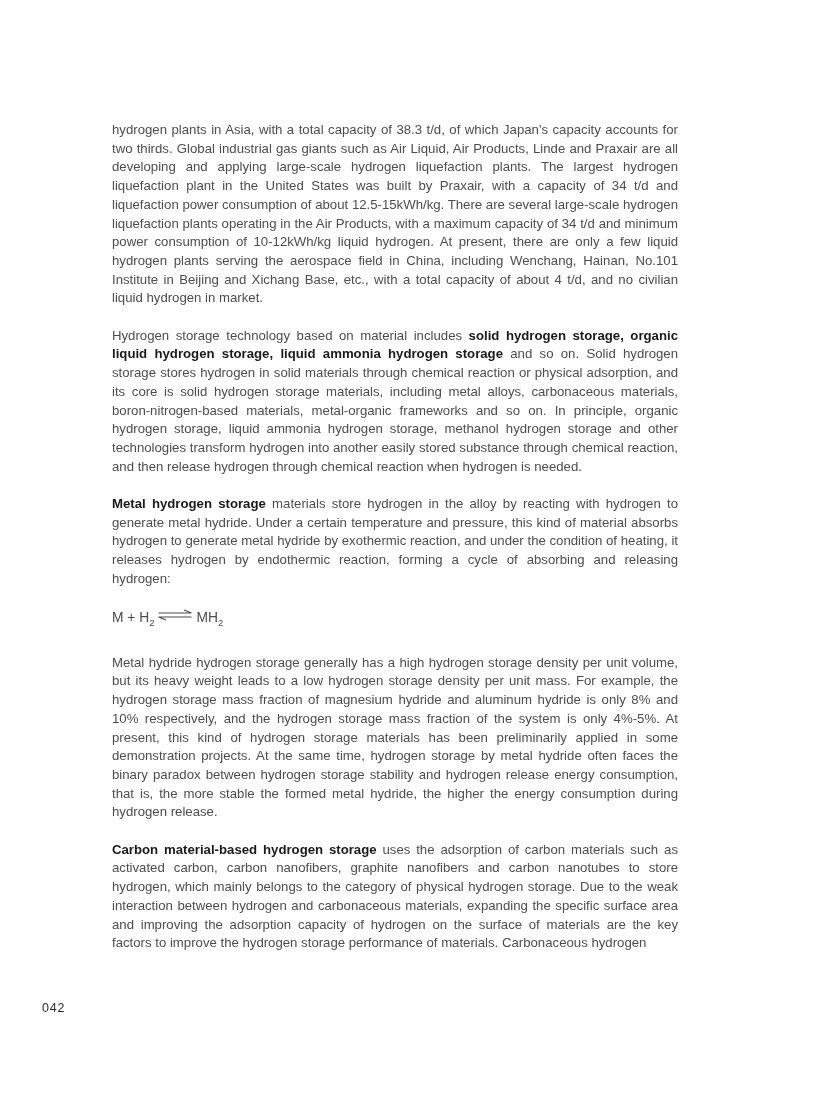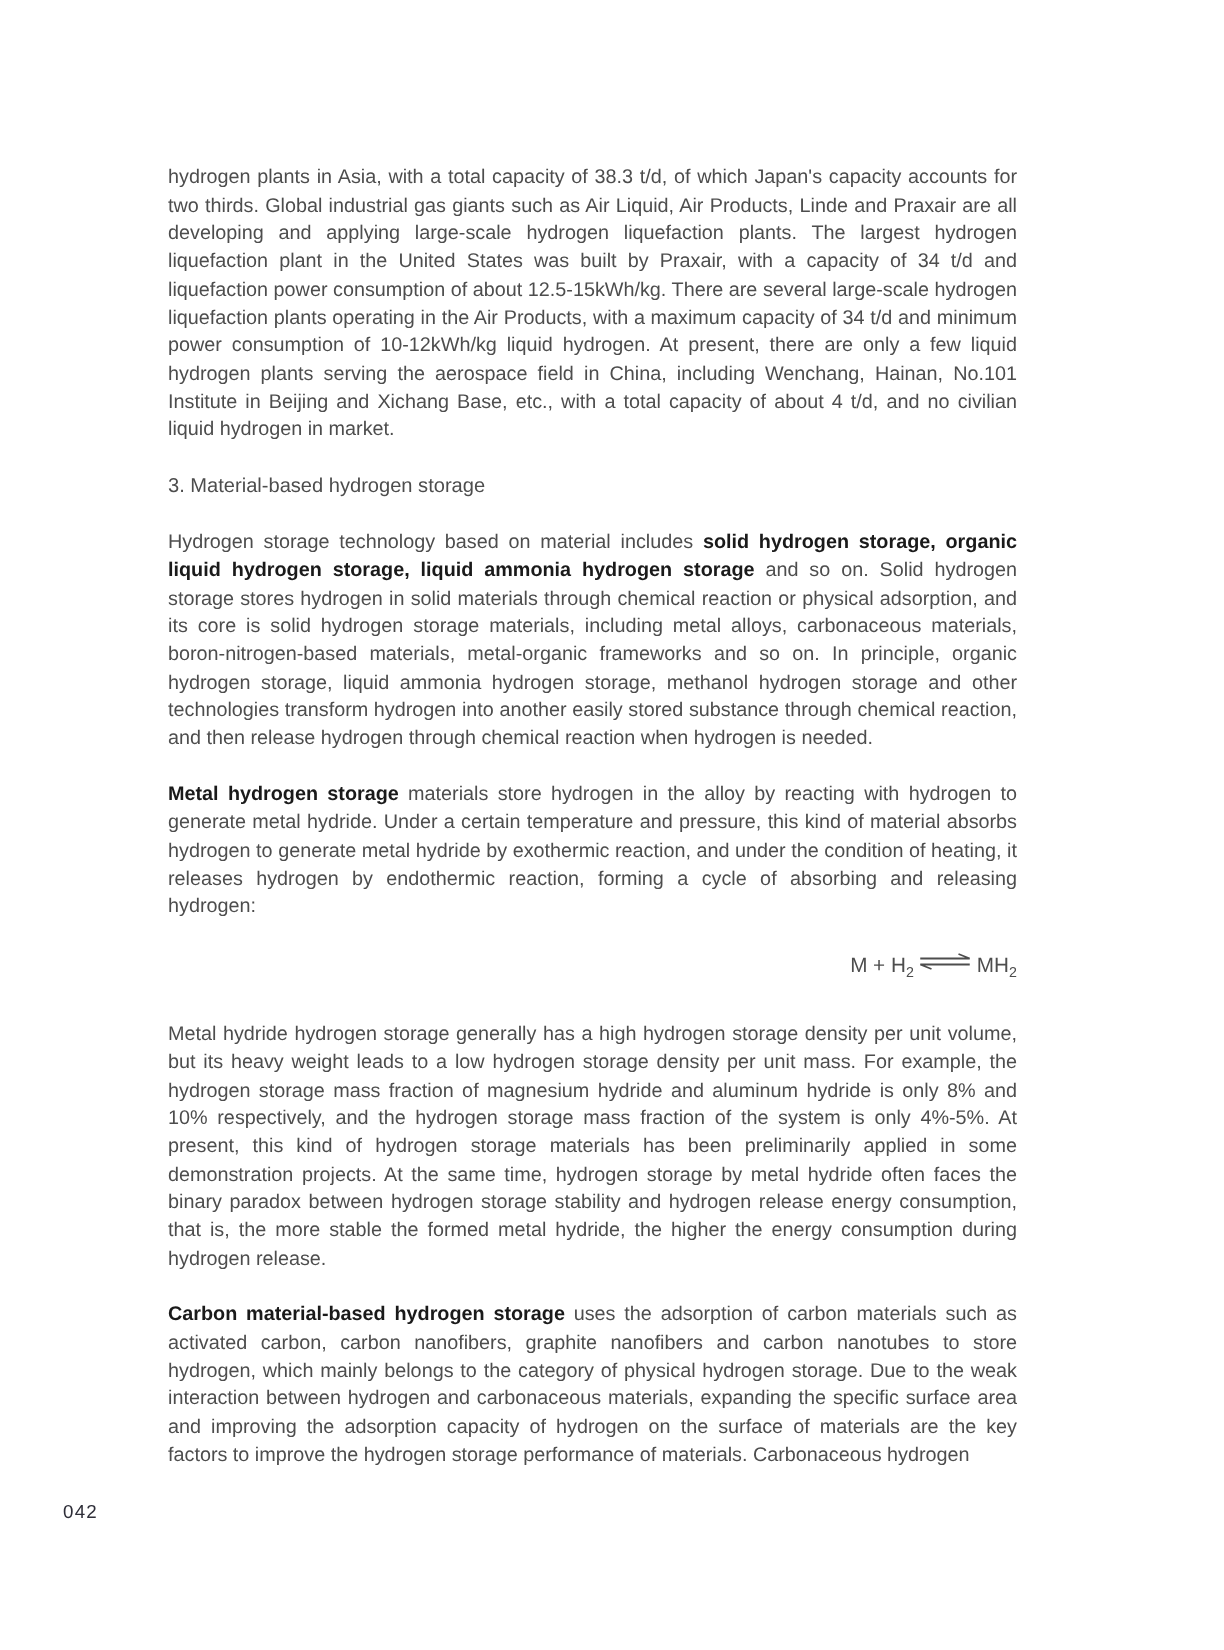--- a/index.html
+++ b/index.html
@@ -10,21 +10,21 @@
   body {
     width: 816px;
     height: 1100px;
     position: relative;
     font-family: "Liberation Sans", sans-serif;
     overflow: hidden;
   }
   .page {
     position: absolute;
     left: 112px;
-    top: 109px;
+    top: 121px;
     width: 566px;
     color: #4d4d4d;
     font-size: 13.2px;
     line-height: 18.7px;
   }
   .para {
     margin: 0 0 18.7px 0;
     text-align: justify;
   }
   .heading {
@@ -32,21 +32,21 @@
     text-align: left;
     color: #4d4d4d;
     font-size: 13.4px;
   }
   .bold-seg {
     font-weight: bold;
     color: #1a1a1a;
   }
   .equation {
     margin: 0 0 22px 0;
-    text-align: right;
+    text-align: left;
     color: #4d4d4d;
     font-size: 13.8px;
     line-height: 19px;
   }
   .equation .sub {
     font-size: 9.5px;
     vertical-align: -3.5px;
   }
   .eq-arrow {
     display: inline-block;
@@ -62,21 +62,20 @@
     color: #2e2e38;
   }
 </style>
 </head>
 <body>
 
 <div class="page">
 
   <p class="para">hydrogen plants in Asia, with a total capacity of 38.3 t/d, of which Japan's capacity accounts for two thirds. Global industrial gas giants such as Air Liquid, Air Products, Linde and Praxair are all developing and applying large-scale hydrogen liquefaction plants. The largest hydrogen liquefaction plant in the United States was built by Praxair, with a capacity of 34 t/d and liquefaction power consumption of about 12.5-15kWh/kg. There are several large-scale hydrogen liquefaction plants operating in the Air Products, with a maximum capacity of 34 t/d and minimum power consumption of 10-12kWh/kg liquid hydrogen. At present, there are only a few liquid hydrogen plants serving the aerospace field in China, including Wenchang, Hainan, No.101 Institute in Beijing and Xichang Base, etc., with a total capacity of about 4 t/d, and no civilian liquid hydrogen in market.</p>
 
-  <p class="heading">3. Material-based hydrogen storage</p>
 
   <p class="para"><span>Hydrogen storage technology based on material includes </span><span class="bold-seg">solid hydrogen storage, organic liquid hydrogen storage, liquid ammonia hydrogen storage</span><span> and so on. Solid hydrogen storage stores hydrogen in solid materials through chemical reaction or physical adsorption, and its core is solid hydrogen storage materials, including metal alloys, carbonaceous materials, boron-nitrogen-based materials, metal-organic frameworks and so on. In principle, organic hydrogen storage, liquid ammonia hydrogen storage, methanol hydrogen storage and other technologies transform hydrogen into another easily stored substance through chemical reaction, and then release hydrogen through chemical reaction when hydrogen is needed.</span></p>
 
   <p class="para"><span class="bold-seg">Metal hydrogen storage</span><span> materials store hydrogen in the alloy by reacting with hydrogen to generate metal hydride. Under a certain temperature and pressure, this kind of material absorbs hydrogen to generate metal hydride by exothermic reaction, and under the condition of heating, it releases hydrogen by endothermic reaction, forming a cycle of absorbing and releasing hydrogen:</span></p>
 
   <div class="equation"><span>M + H</span><span class="sub">2</span><span class="eq-arrow"><svg width="36" height="12" viewBox="0 0 36 12">
           <path d="M1.5 4 H34.5 M34.5 4 L27 1" fill="none" stroke="#4d4d4d" stroke-width="1.2"></path>
           <path d="M1.5 8 H34.5 M1.5 8 L9 11" fill="none" stroke="#4d4d4d" stroke-width="1.2"></path>
         </svg></span><span>MH</span><span class="sub">2</span></div>
 

